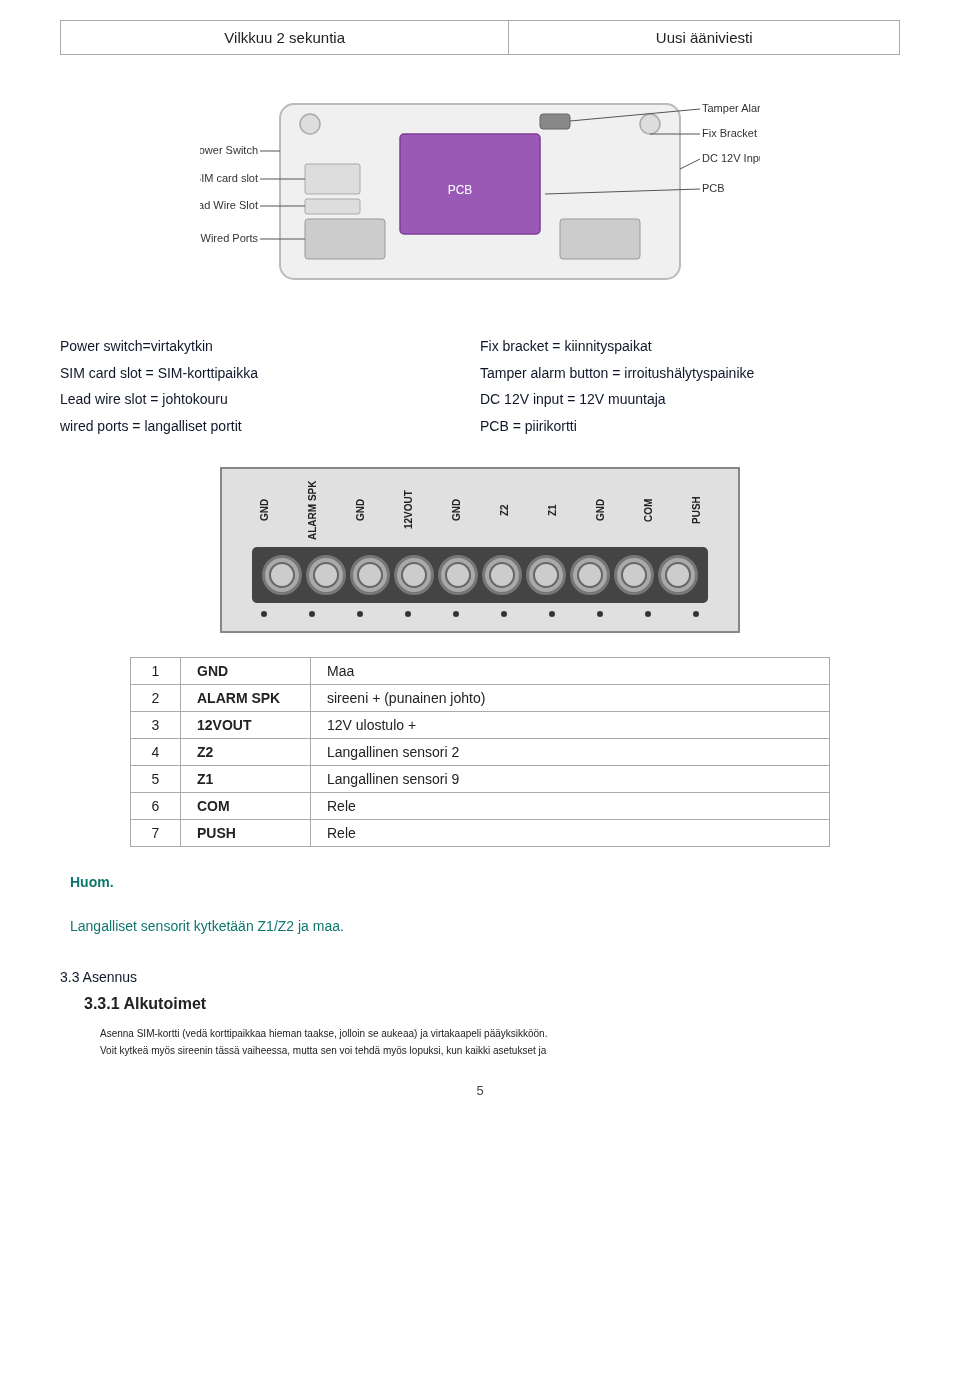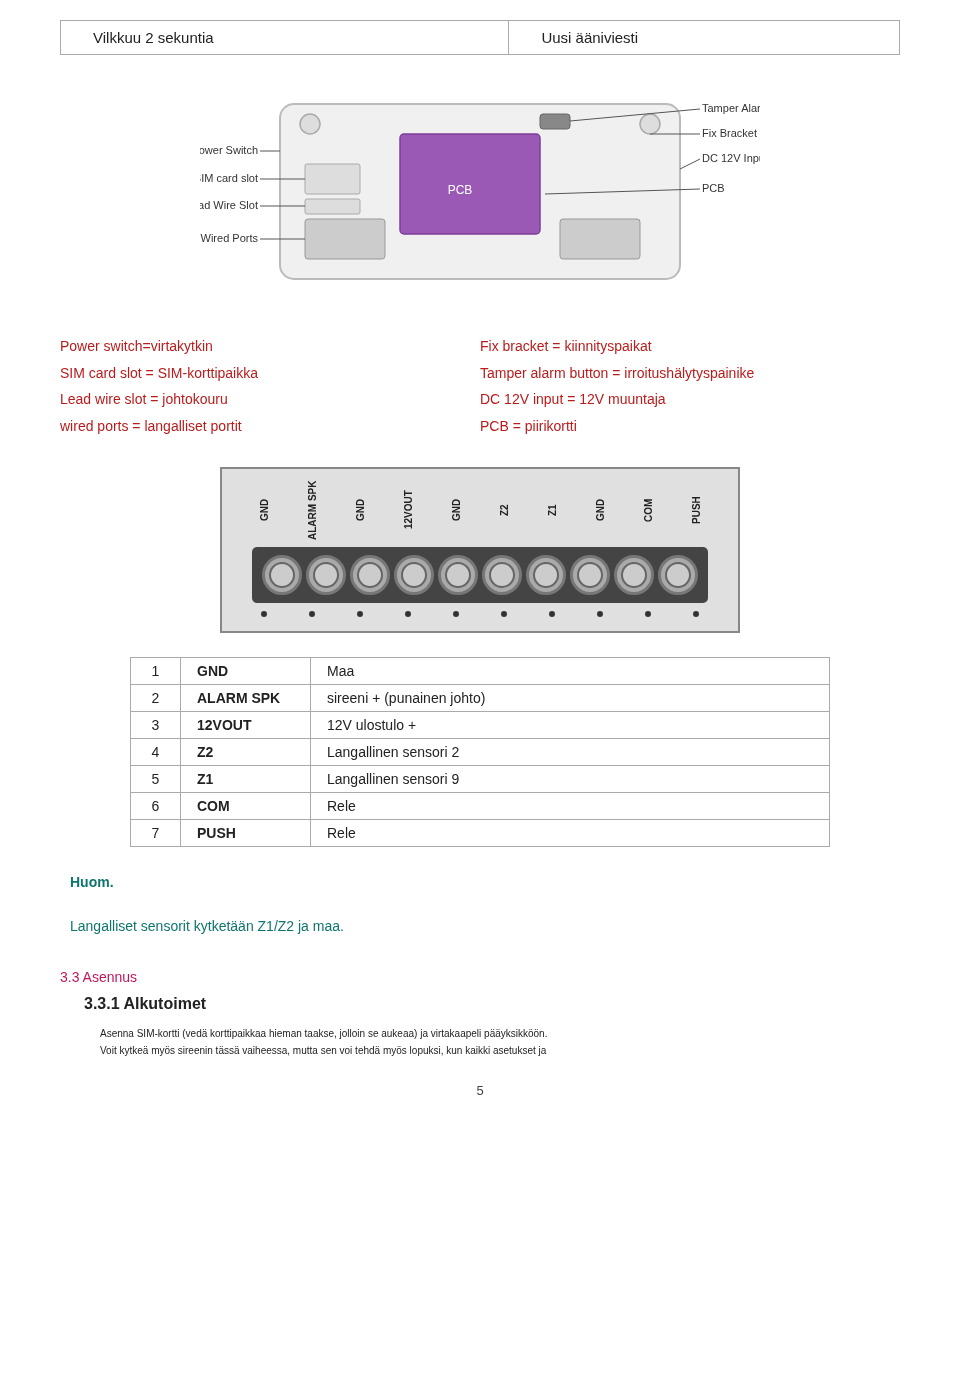--- a/index.html
+++ b/index.html
@@ -15,21 +15,21 @@
 
     
     .top-table {
       width: 100%;
       border-collapse: collapse;
       margin-bottom: 24px;
     }
     .top-table td {
       border: 1px solid #aaa;
       padding: 8px 32px;
-      text-align: left;
+      text-align: center;
       font-size: 15px;
     }
 
     
     .device-diagram {
       display: flex;
       justify-content: center;
       margin: 10px 0 24px 0;
     }
 
@@ -39,21 +39,21 @@
       gap: 0;
       margin: 18px 0 28px 0;
       width: 100%;
     }
     .translations-col {
       flex: 1;
     }
     .translations-col p {
       font-size: 14px;
       line-height: 1.9;
-      color: #b91c1c;
+      color: #0f172a;
     }
 
     
     .port-diagram {
       display: flex;
       justify-content: center;
       margin: 10px 0 24px 0;
     }
     .port-connector {
       width: 40px;
@@ -111,21 +111,21 @@
     }
     .notes-label {
       font-weight: bold;
       margin-bottom: 4px;
     }
 
     
     .section-3 {
       font-size: 14px;
       font-weight: normal;
-      color: #be185d;
+      color: #0f172a;
       margin: 30px 0 10px 0;
     }
     .section-3-1 {
       font-size: 16px;
       font-weight: bold;
       margin: 6px 0 12px 24px;
     }
     .section-body {
       font-size: 10px;
       line-height: 1.7;

